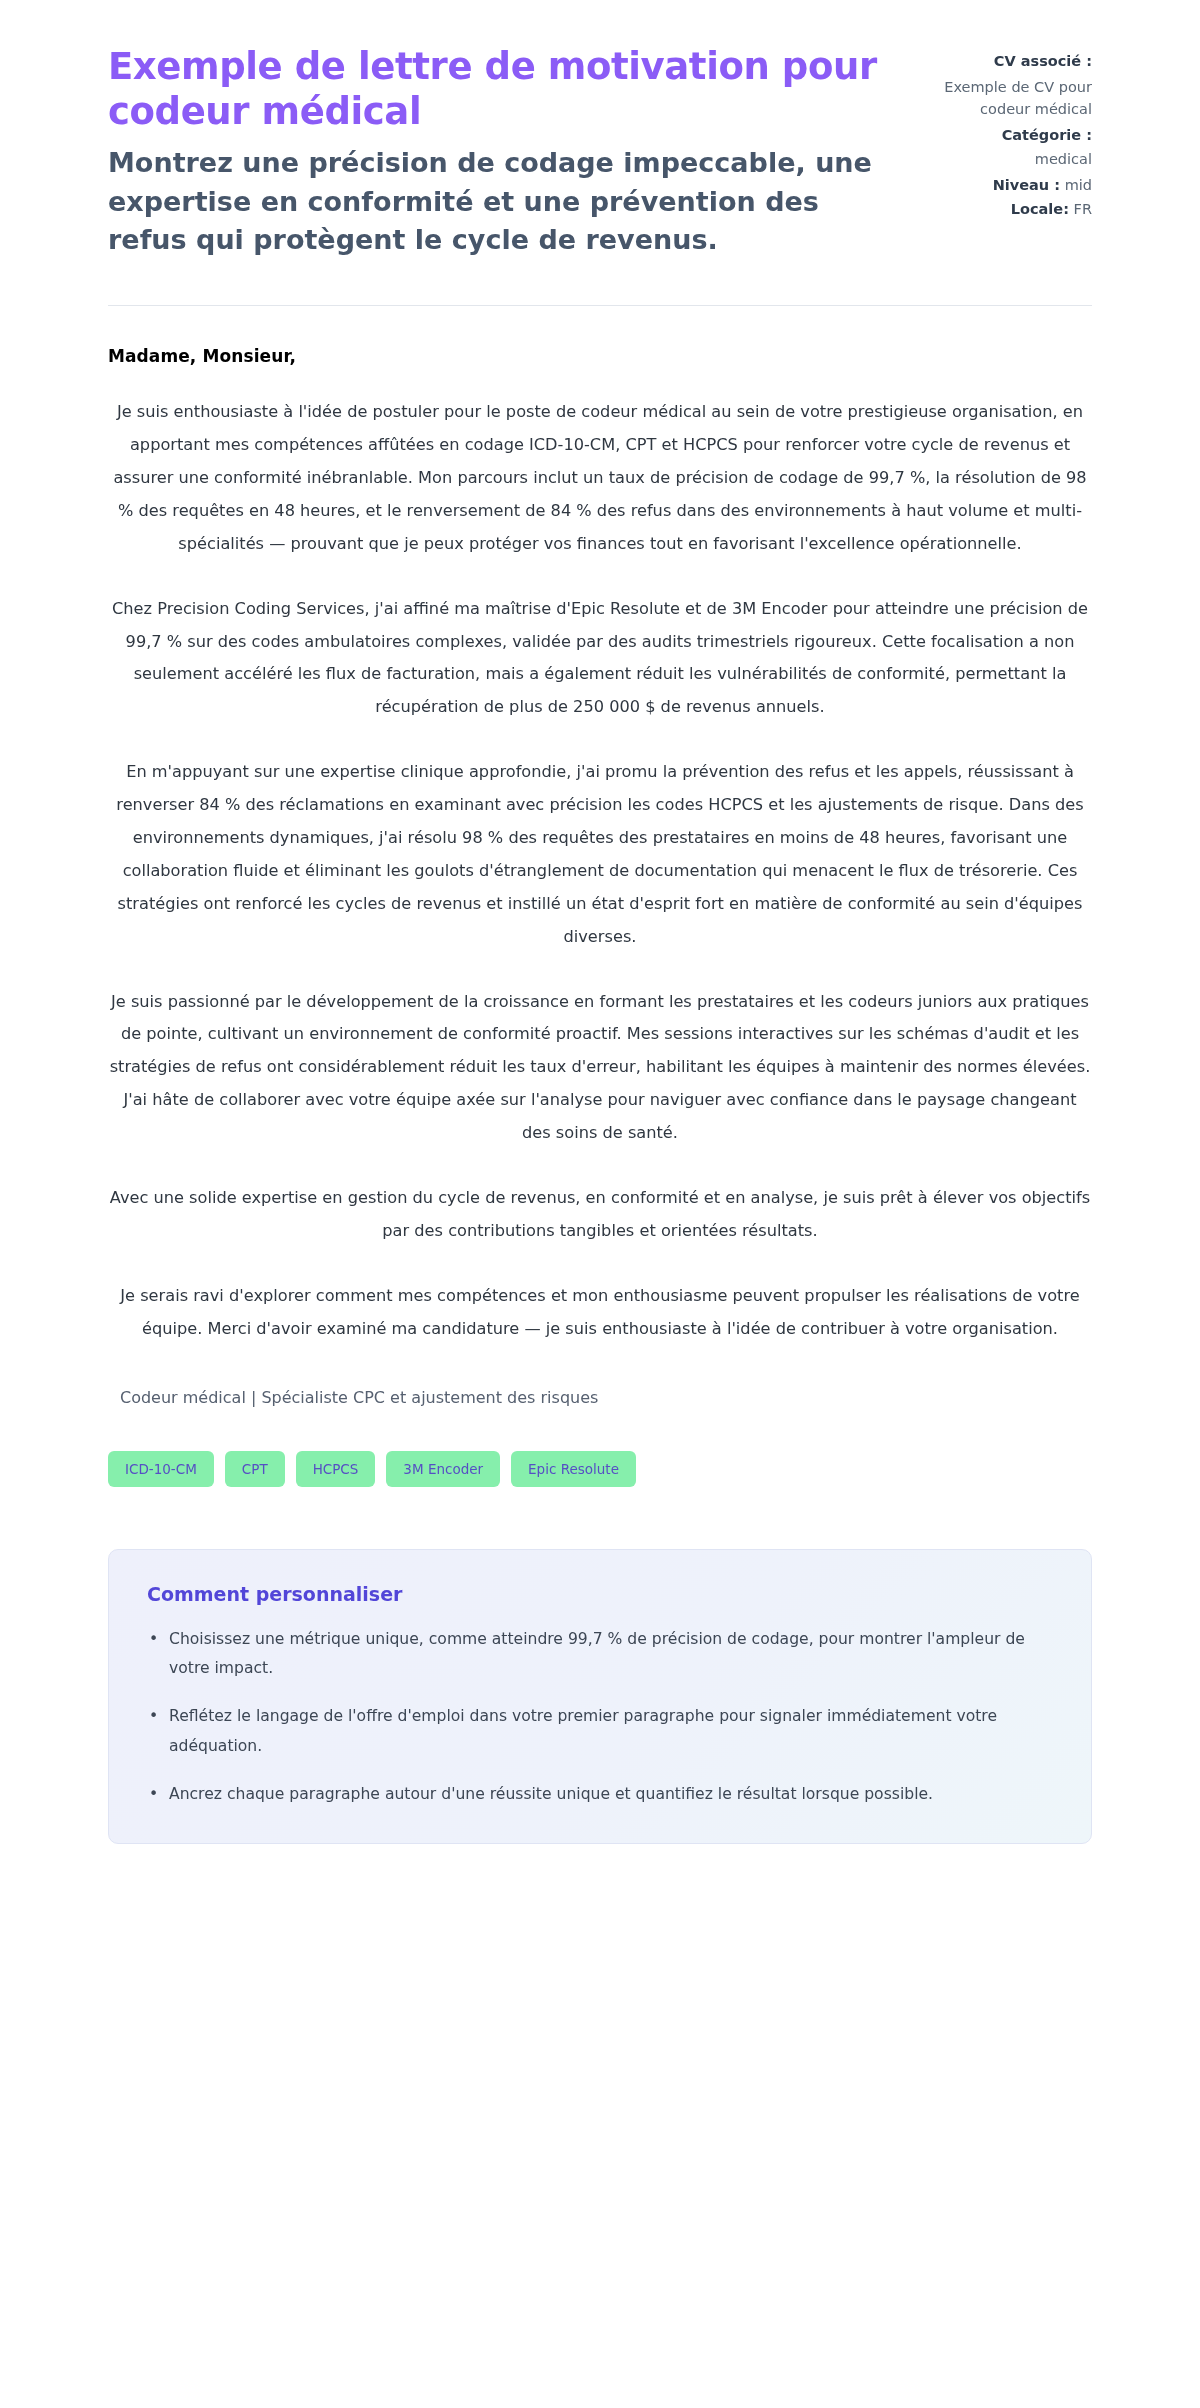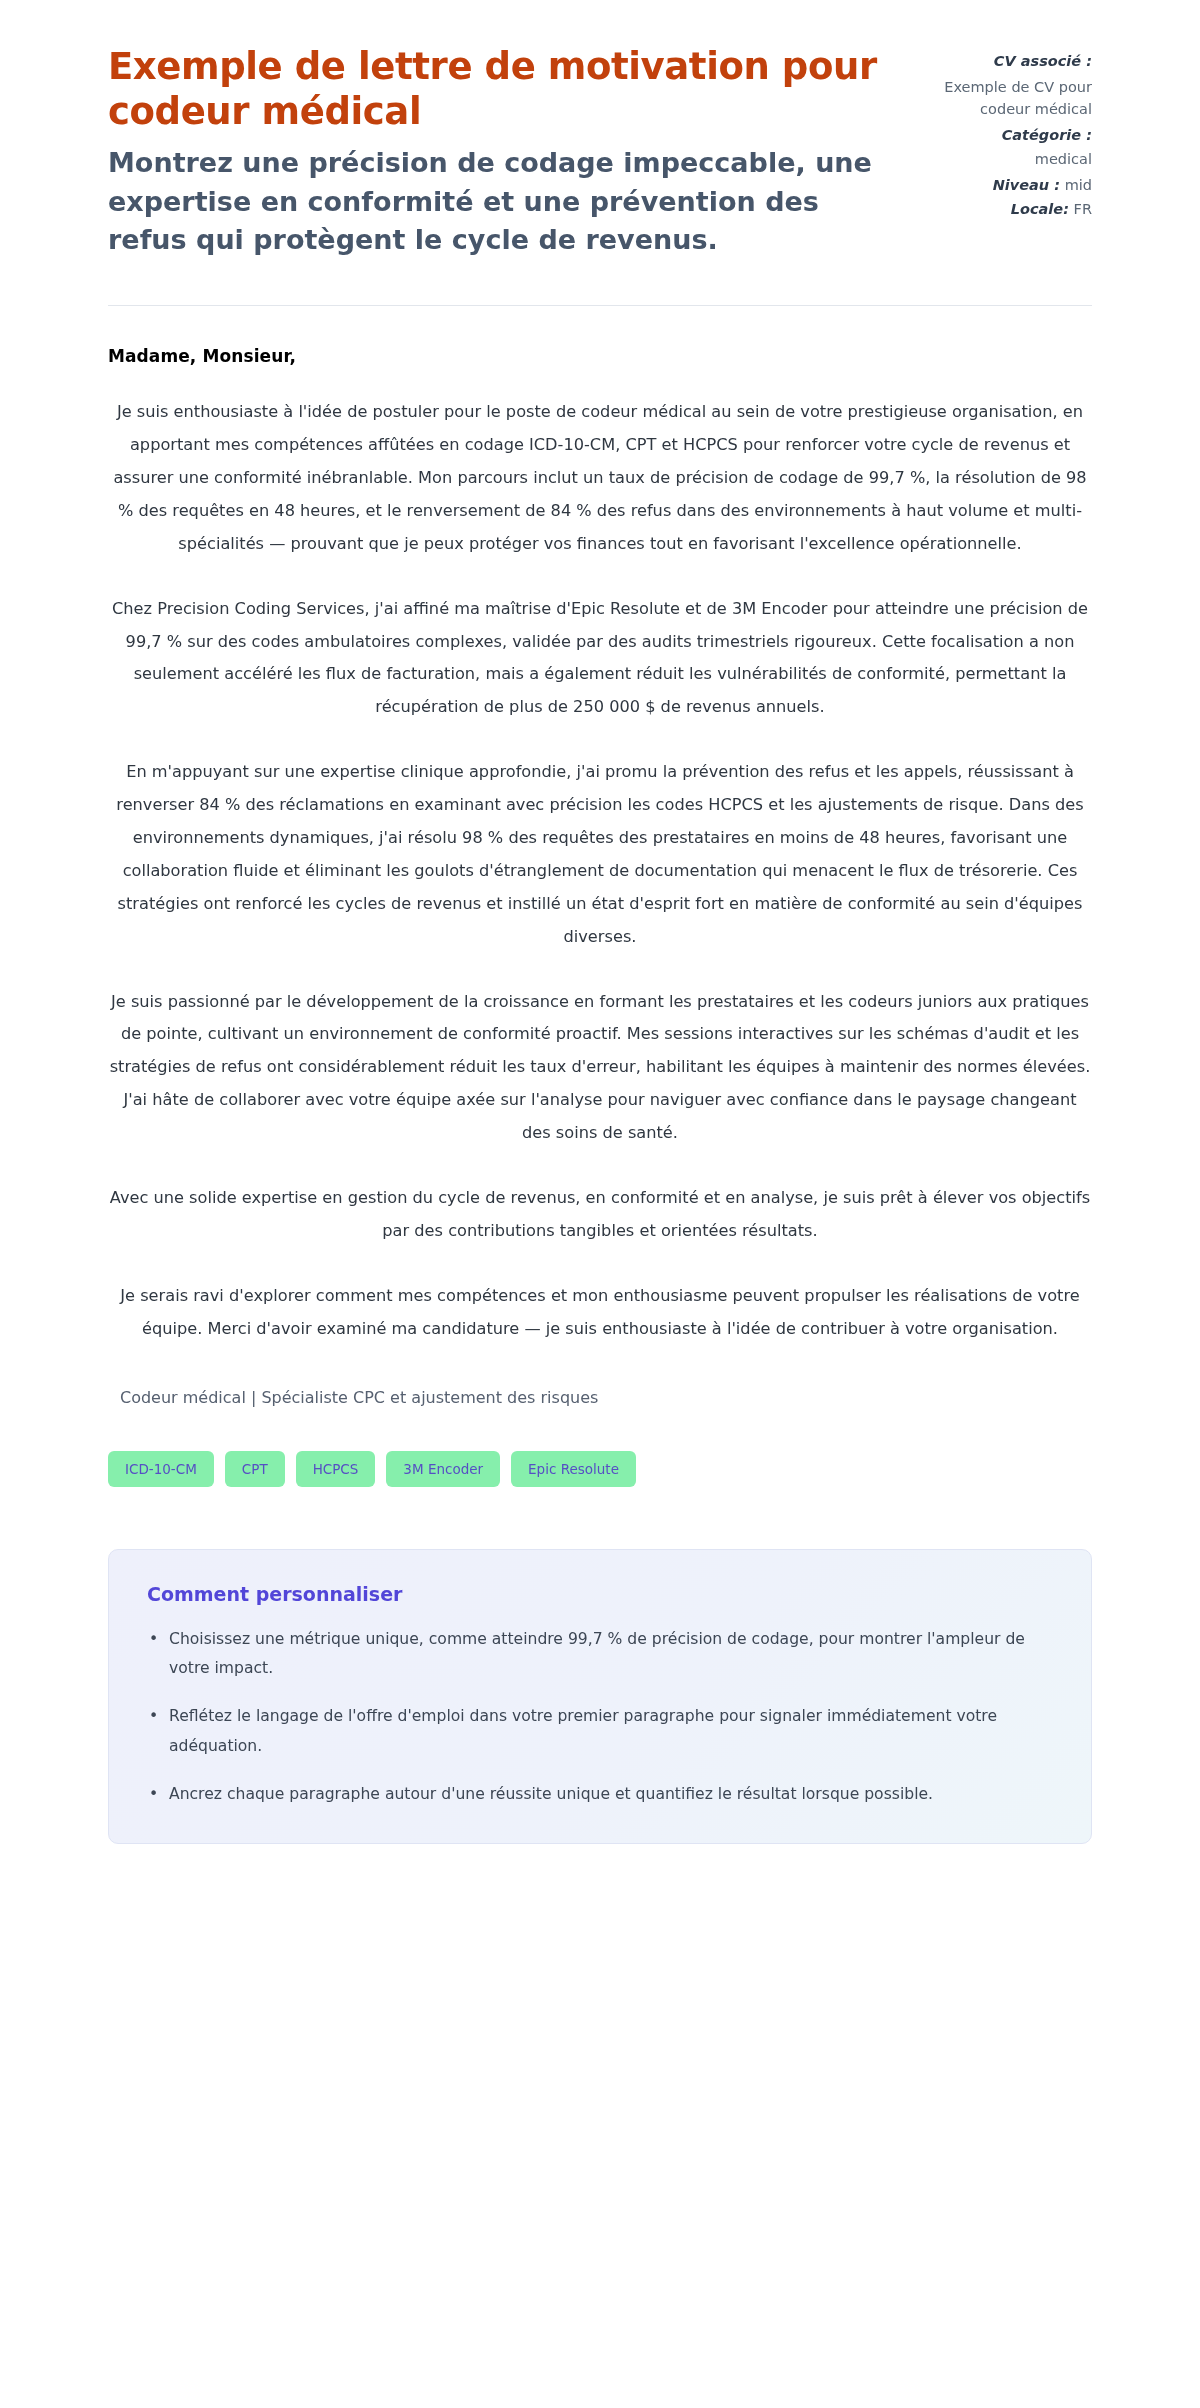--- a/index.html
+++ b/index.html
@@ -34,21 +34,21 @@
   .header-left {
     flex: 1 1 auto;
     max-width: 790px;
   }
   .doc-title {
     margin: 0;
     font-size: 37px;
     line-height: 1.22;
     font-weight: 700;
     letter-spacing: -0.4px;
-    color: #c2410c;
+    color: #8b5cf6;
   }
   .doc-subtitle {
     margin: 10px 0 0 0;
     font-size: 27px;
     line-height: 1.42;
     font-weight: 700;
     color: #47566a;
   }
 
   .header-meta {
@@ -58,21 +58,20 @@
     font-size: 14.5px;
     line-height: 1.52;
     color: #5b6775;
     padding-top: 6px;
   }
   .meta-row { margin-bottom: 2px; }
   .meta-row.block { margin-bottom: 4px; }
   .meta-label {
     font-weight: 700;
     color: #2f3b4b;
-    font-style: italic;
   }
   .meta-value { color: #5b6775; }
 
   
   .letter {
     padding-top: 40px;
   }
   .salutation {
     margin: 0 0 30px 0;
     font-size: 17px;

